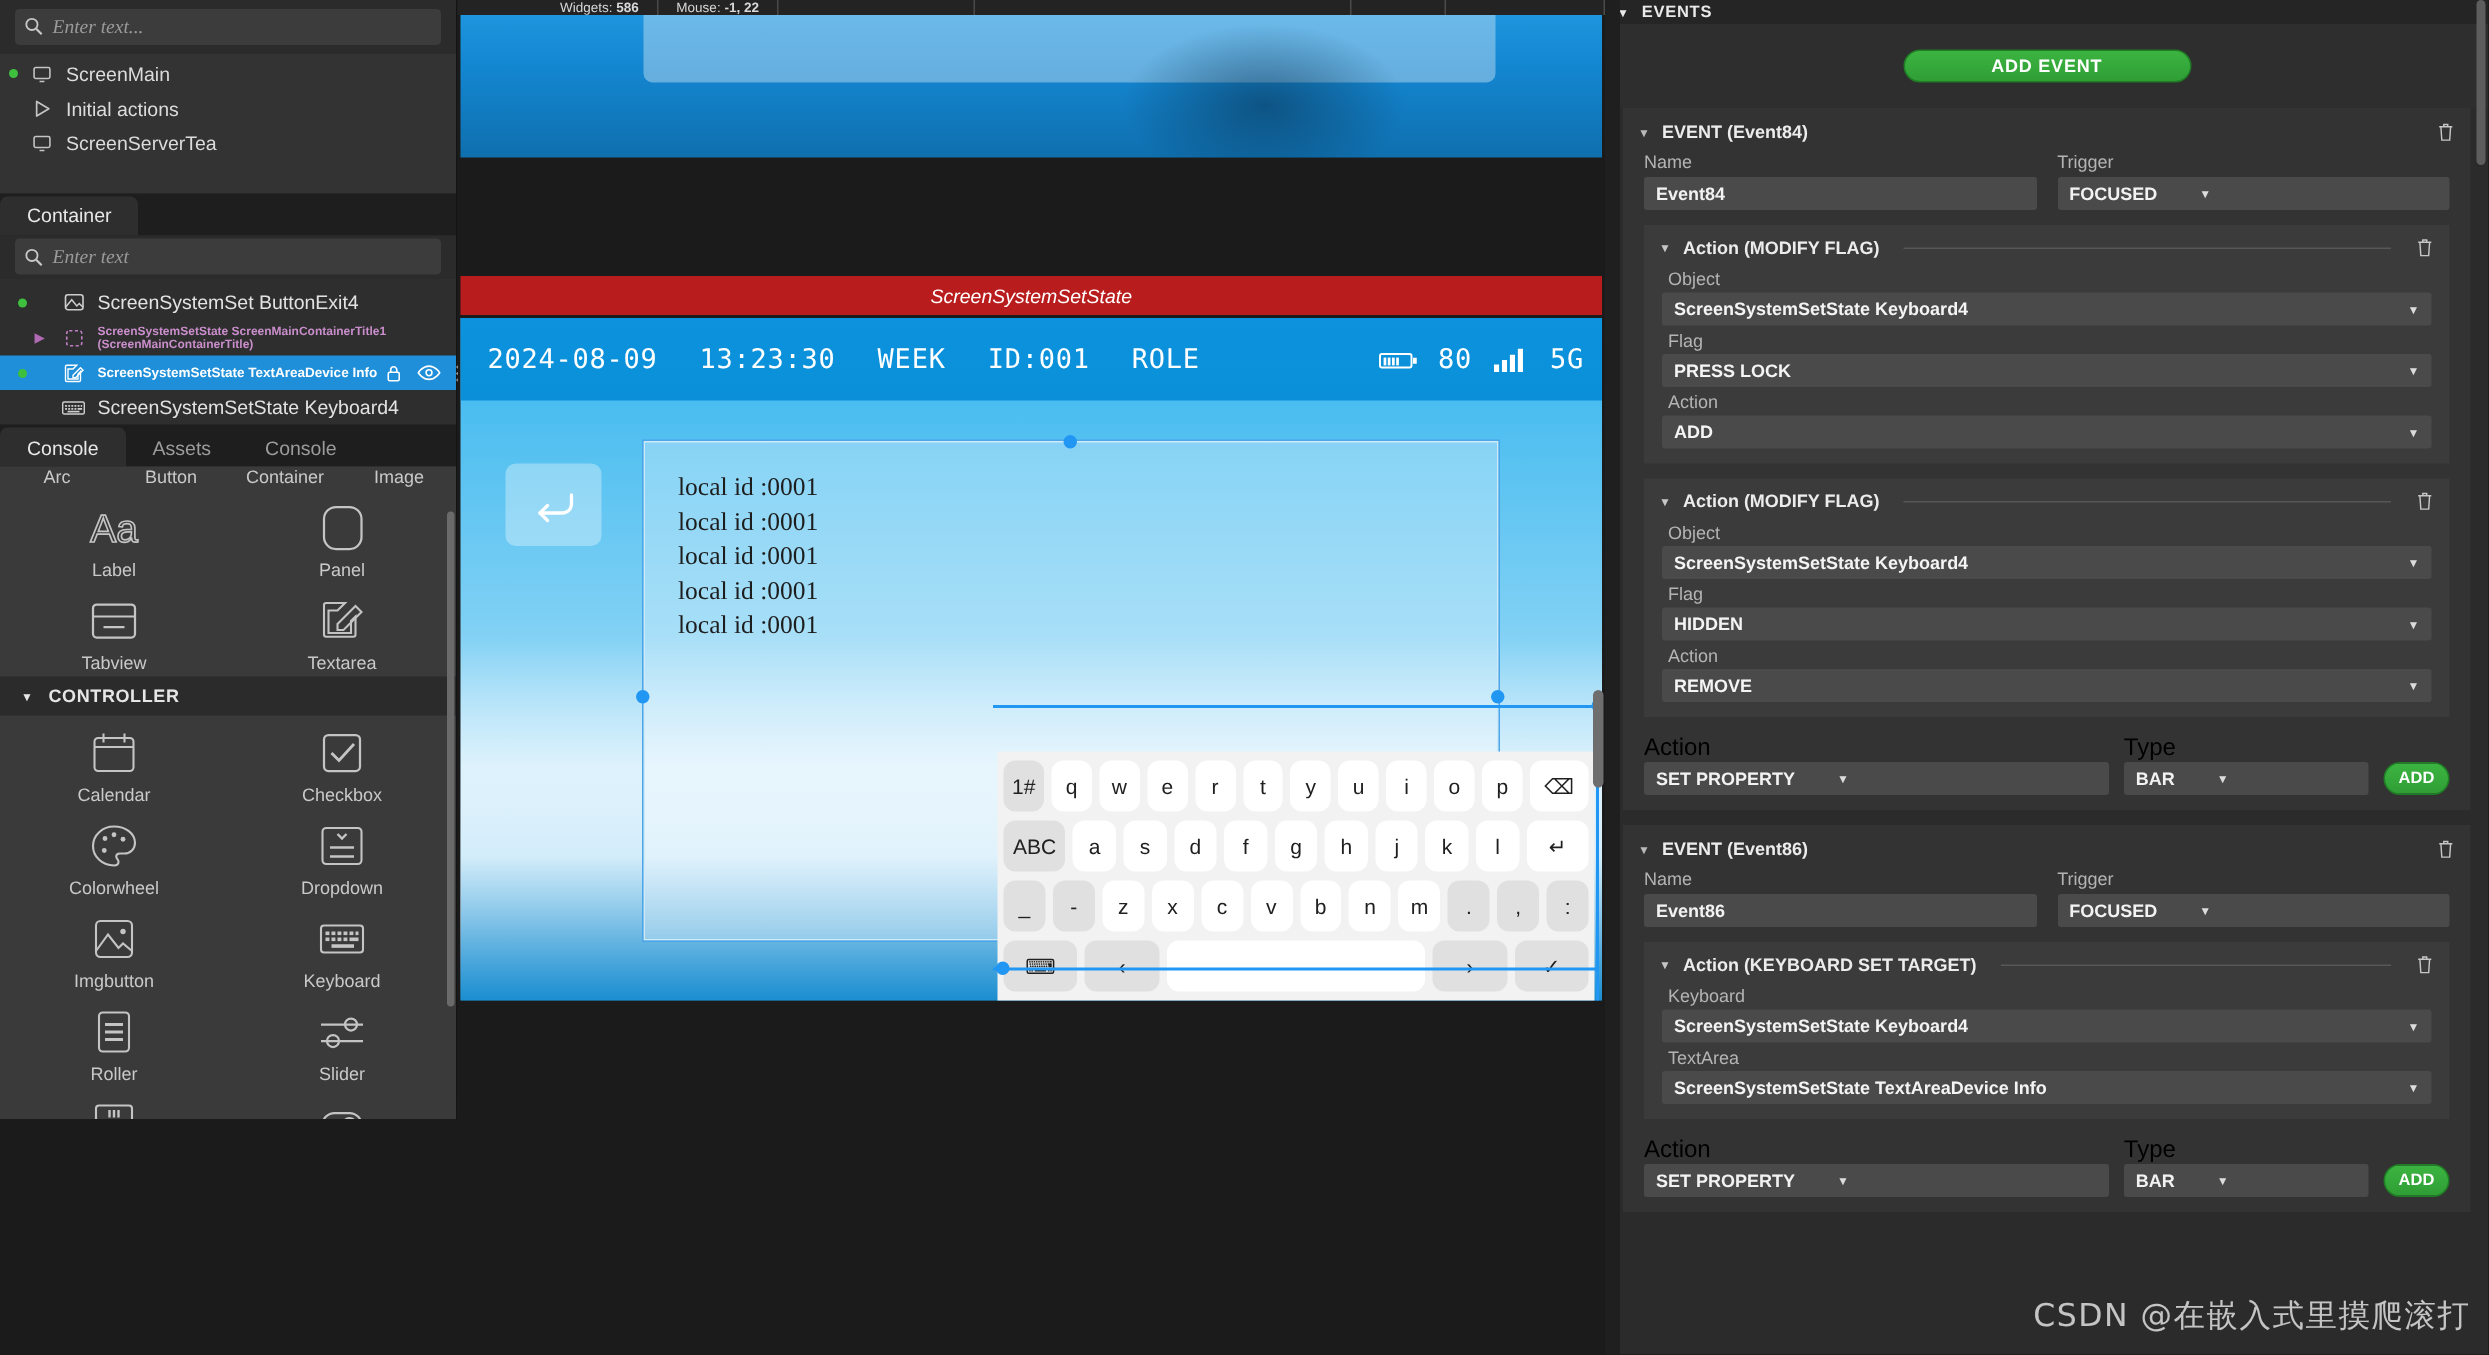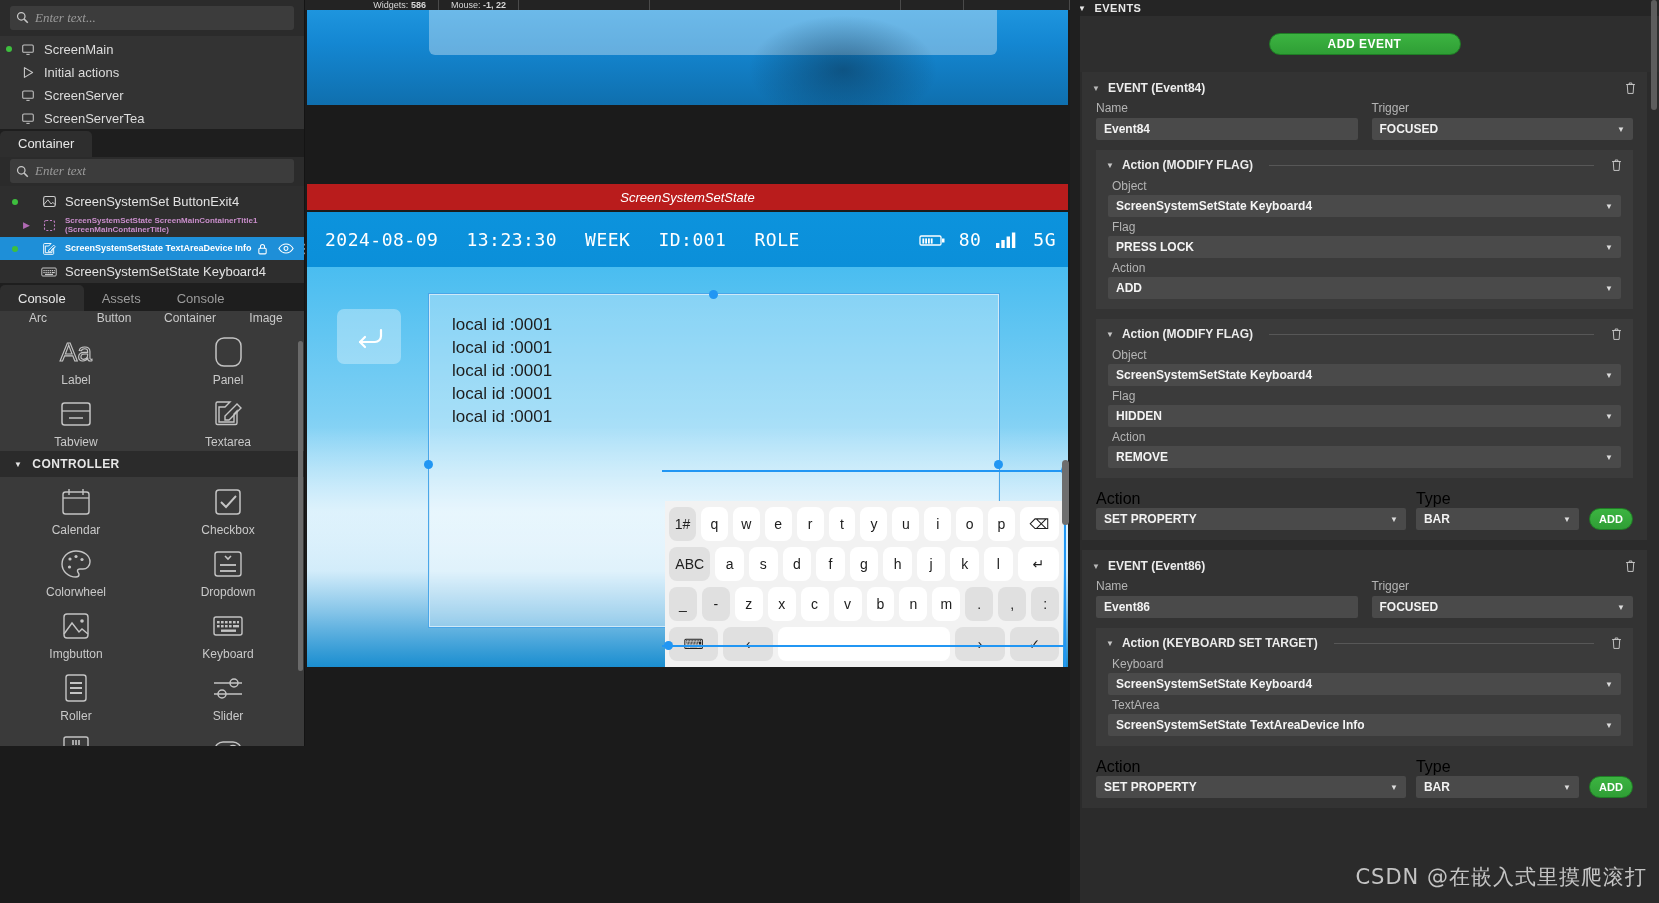--- a/index.html
+++ b/index.html
@@ -145,21 +145,21 @@
     background: rgba(255,255,255,.33); border-radius: 7px;
     display: flex; align-items: center; justify-content: center;
   }
   .textarea-box {
     position: absolute; left: 122px; top: 82px; width: 570px; height: 333px;
     background: rgba(255,255,255,.30); border: 1px solid #cfe9f7;
     outline: 1px solid #4aa6e8;
   }
   .ta-text {
     padding: 18px 0 0 22px; color: #1d1d1d;
-    font-family: Liberation Sans, sans-serif; font-size: 17px; line-height: 23px;
+    font-family: Liberation Serif, serif; font-size: 17px; line-height: 23px;
   }
   .sel-handle {
     position: absolute; width: 9px; height: 9px; border-radius: 50%;
     background: #2196f3; z-index: 40;
   }
   .sel-line { position: absolute; background: #2196f3; z-index: 39; }
 
   .keyboard {
     position: absolute; left: 358px; top: 289px; width: 398px; height: 185px;
     background: #f2f2f2; z-index: 30; padding: 6px 0 0 0;
@@ -204,21 +204,21 @@
   }
   .card-title .caret { font-size: 8px; color: #b9b9b9; }
   .card-title .trash { margin-left: auto; }
   .field-grid { display: flex; gap: 14px; padding: 0 14px; }
   .field { flex: 1; }
   .field .flabel { color: #b4b4b4; font-size: 12px; margin-bottom: 3px; }
   .input-box {
     height: 22px; background: #4a4a4a; border-radius: 2px; display: flex; align-items: center;
     padding: 0 8px; color: #f2f2f2; font-size: 12px; font-weight: bold;
   }
-  .input-box.drop { justify-content: space-between; }
+  .input-box.drop { justify-content: flex-start; gap: 28px; }
   .input-box .car { font-size: 8px; color: #dcdcdc; }
   .action-block { background: #3b3b3b; margin: 10px 14px 0 14px; padding: 6px 0 10px 0; }
   .action-head {
     display: flex; align-items: center; gap: 8px; padding: 2px 10px 4px 10px;
     color: #ececec; font-size: 12px; font-weight: bold;
   }
   .action-head .caret { font-size: 8px; color: #c6c6c6; }
   .action-head .rule { flex: 1; height: 1px; background: #575757; margin: 0 8px; }
   .action-head .trash { flex: none; }
   .sub { padding: 0 12px; }
@@ -277,30 +277,20 @@
         <span class="lbl">ScreenMain</span>
       </div>
       <div class="tree-row">
         <span class="dot"></span>
         <span class="ico">
           <svg class="icon-svg" width="13" height="13" viewBox="0 0 16 16">
               <polygon points="3,2 13,8 3,14" fill="none" stroke="#c4c4c4" stroke-width="1.4" stroke-linejoin="round"></polygon>
             </svg>
         </span>
         <span class="lbl">Initial actions</span>
-      </div>
-      <div class="tree-row">
-        <span class="dot"></span>
-        <span class="ico">
-          <svg class="icon-svg" width="14" height="13" viewBox="0 0 16 16">
-              <rect x="1.5" y="2.5" width="13" height="9" rx="1.4" fill="none" stroke="#c4c4c4" stroke-width="1.3"></rect>
-              <line x1="6" y1="14" x2="10" y2="14" stroke="#c4c4c4" stroke-width="1.3"></line>
-            </svg>
-        </span>
-        <span class="lbl">ScreenServer</span>
       </div>
       <div class="tree-row">
         <span class="dot"></span>
         <span class="ico">
           <svg class="icon-svg" width="14" height="13" viewBox="0 0 16 16">
               <rect x="1.5" y="2.5" width="13" height="9" rx="1.4" fill="none" stroke="#c4c4c4" stroke-width="1.3"></rect>
               <line x1="6" y1="14" x2="10" y2="14" stroke="#c4c4c4" stroke-width="1.3"></line>
             </svg>
         </span>
         <span class="lbl">ScreenServerTea</span>

